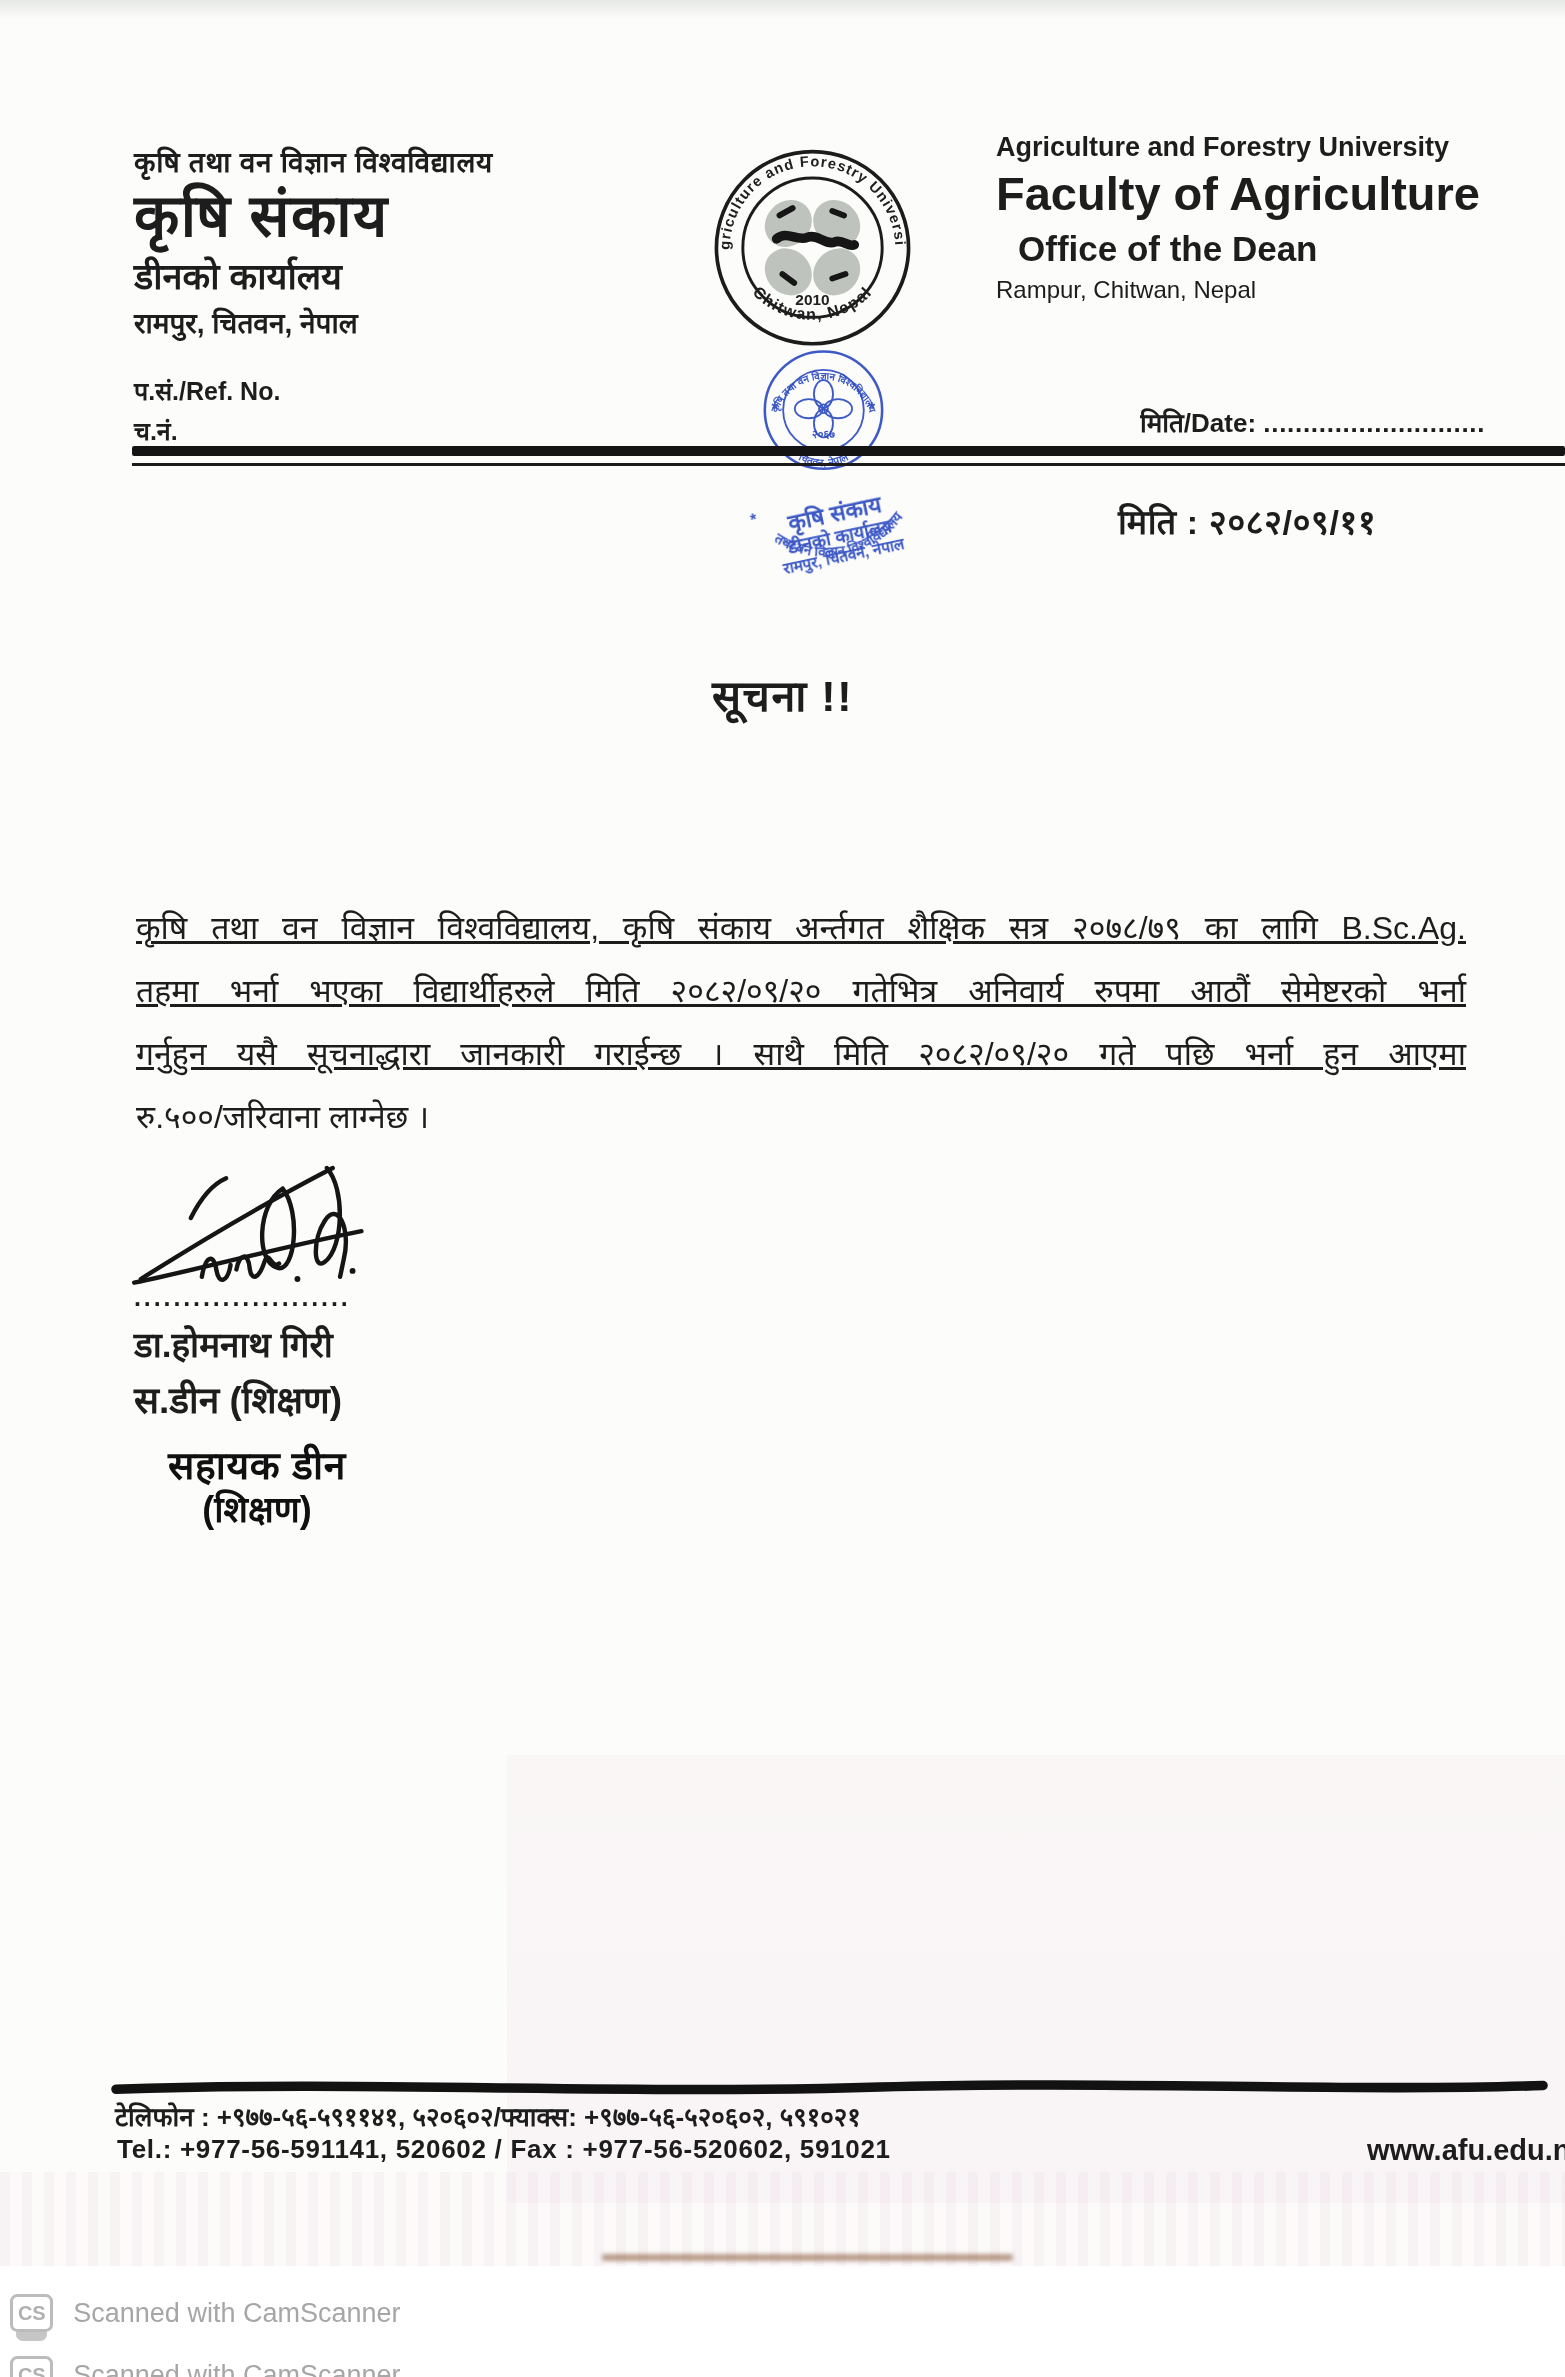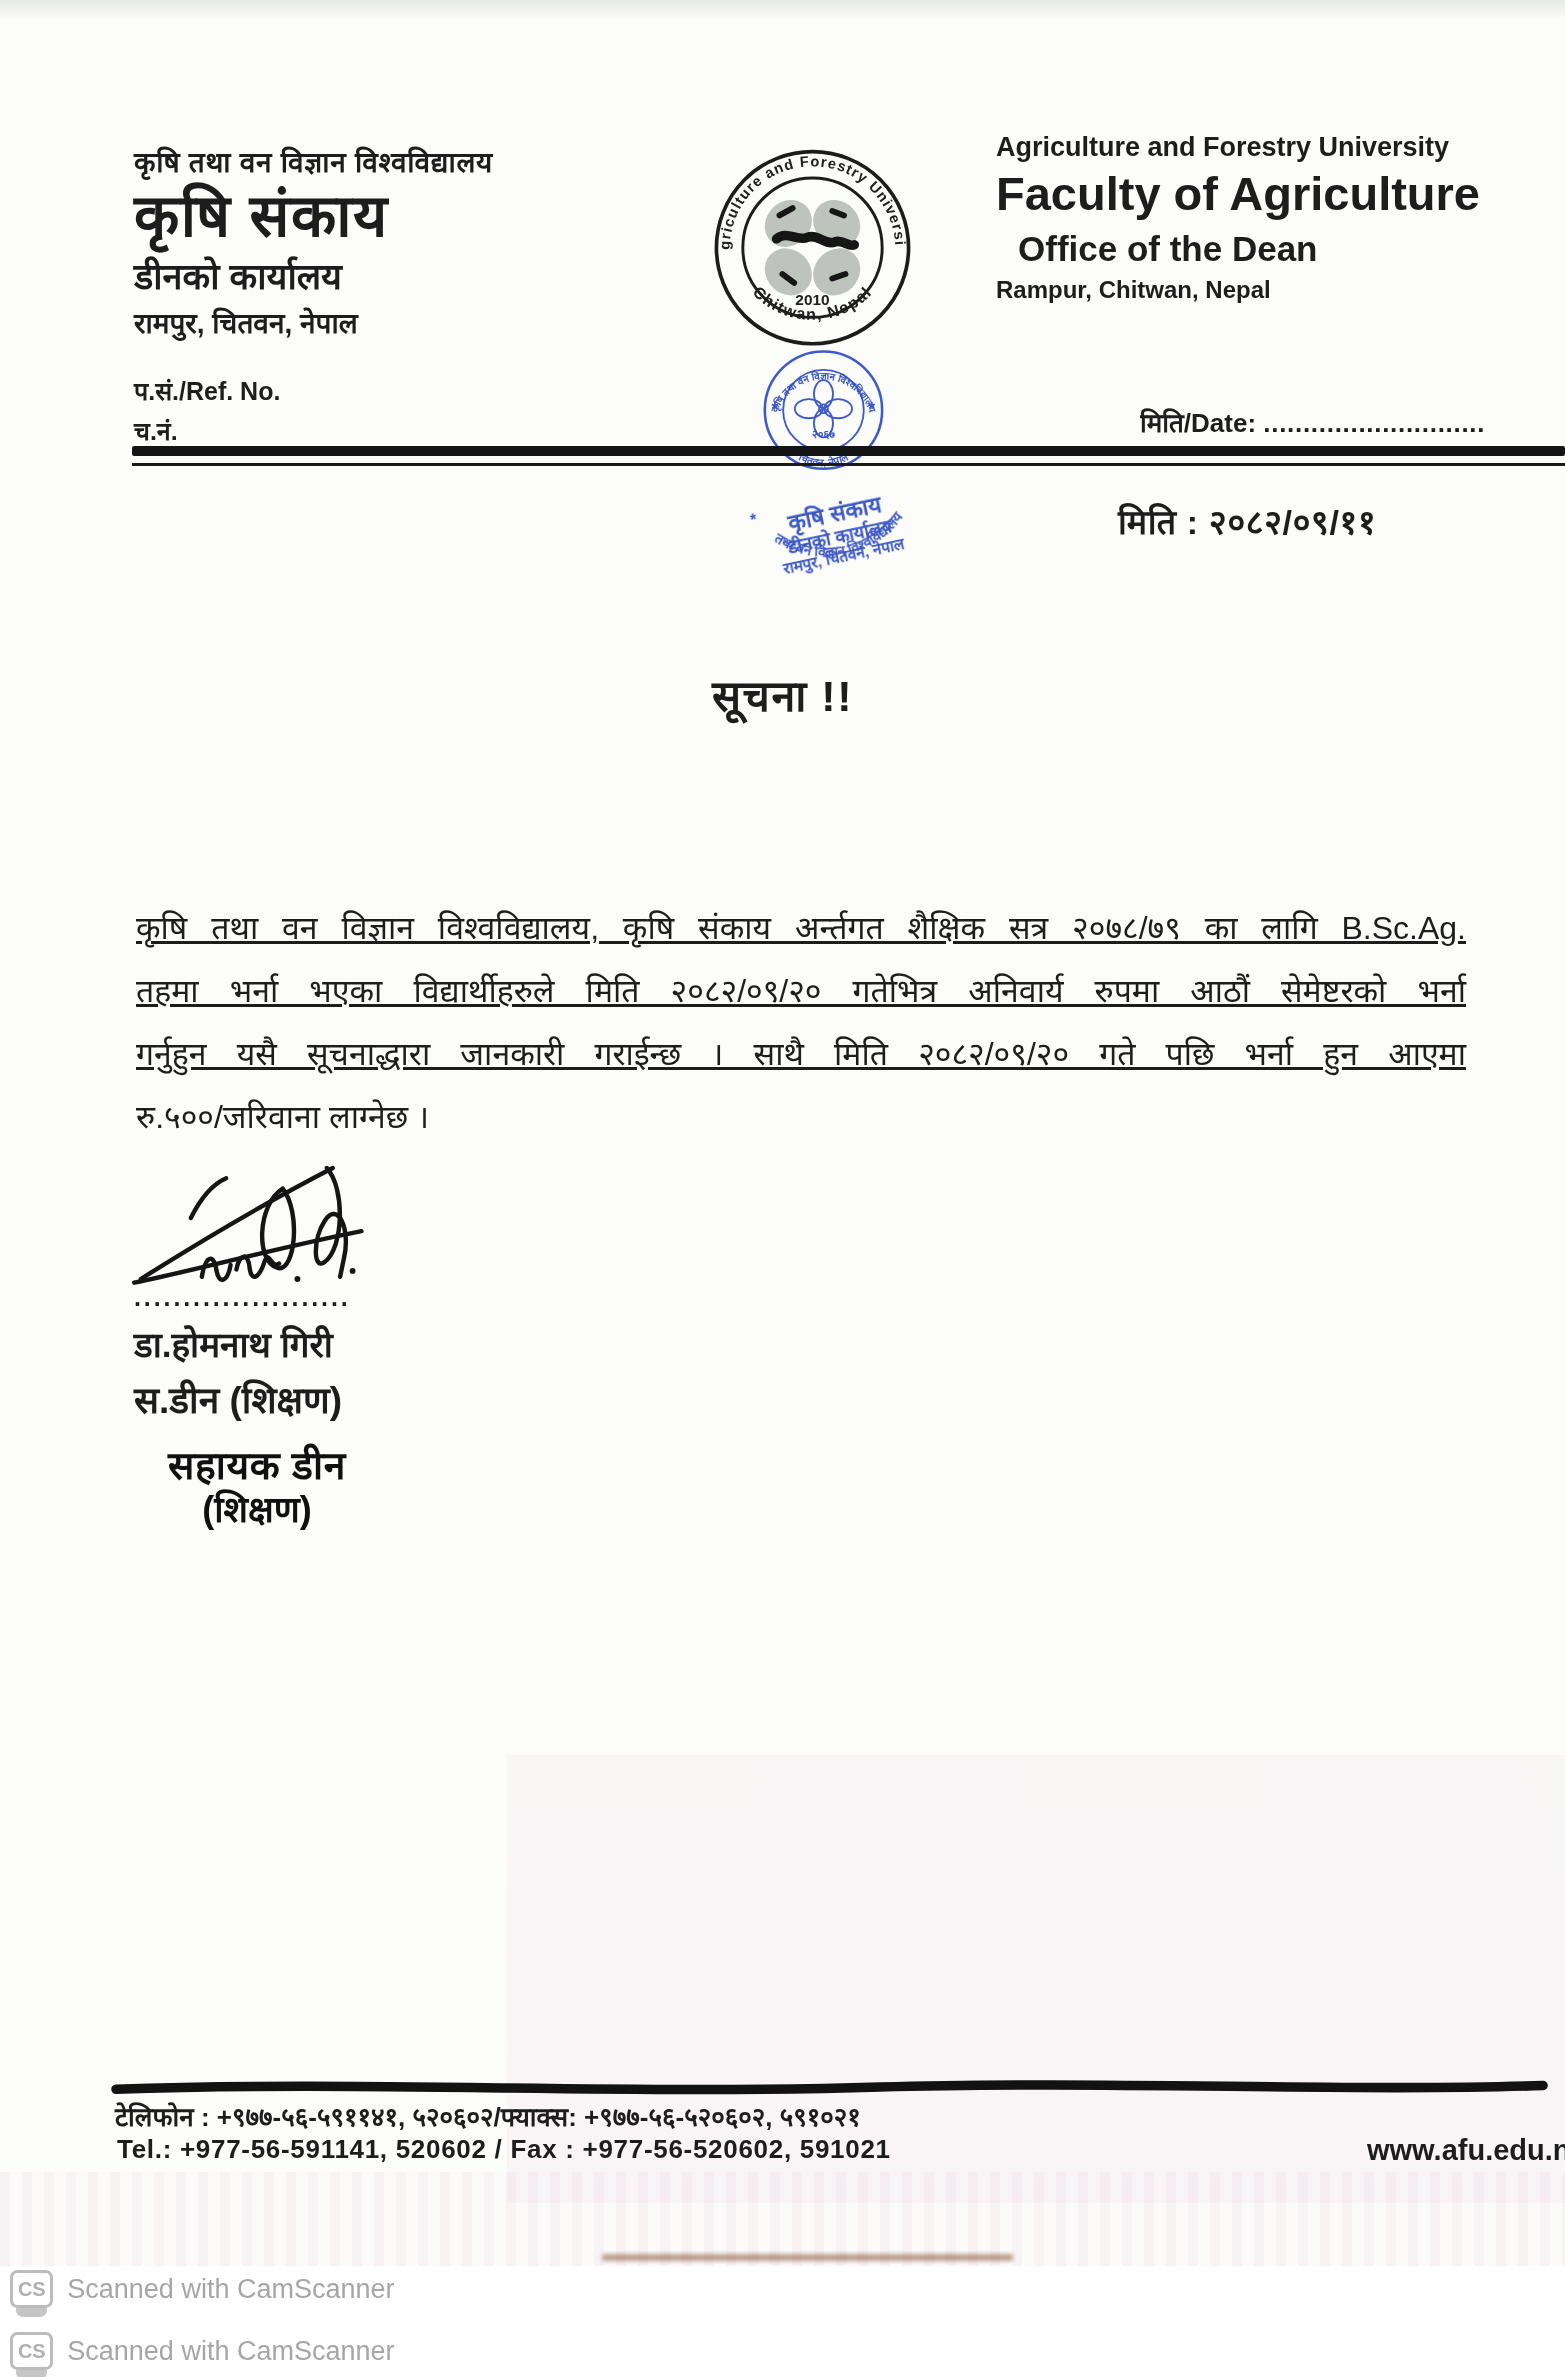--- a/index.html
+++ b/index.html
@@ -23,21 +23,21 @@
   .np-l2{font-size:59px;font-weight:800;margin-top:10.3px;letter-spacing:1.5px;}
   .np-l3{font-size:36px;font-weight:700;margin-top:13.2px;}
   .np-l4{font-size:28px;font-weight:700;margin-top:14.7px;}
   .ref{left:134px;top:373px;font-size:25px;font-weight:600;}
   .chn{left:134px;top:413px;font-size:25px;font-weight:700;}
   
   .en-letterhead{left:996px;top:134px;line-height:1;}
   .en-l1{font-size:27px;font-weight:700;}
   .en-l2{font-size:47px;font-weight:800;margin-top:8.8px;letter-spacing:0px;}
   .en-l3{font-size:35px;font-weight:700;margin-top:14.7px;margin-left:22px;}
-  .en-l4{font-size:24px;font-weight:700;margin-top:11.7px;}
+  .en-l4{font-size:24px;font-weight:400;margin-top:11.7px;}
   
   .date-row{left:1140px;top:404px;width:425px;font-size:26px;font-weight:700;white-space:nowrap;overflow:hidden;}
   .date-dots{font-weight:700;letter-spacing:0.7px;}
   .rule-thick{left:132px;top:446px;width:1433px;height:10.3px;background:#141414;border-radius:2.2px;z-index:5;}
   .rule-thin{left:132px;top:463px;width:1433px;height:2.9px;background:#1b1b1b;z-index:5;}
   .logo-wrap{left:706px;top:145px;z-index:2;}
   .stamp-blue-wrap{left:745px;top:344px;z-index:3;}
   .date-value{left:1118px;top:498px;font-size:34px;font-weight:600;letter-spacing:0.7px;z-index:6;}
   
   .subject{left:0;top:665px;width:1565px;text-align:center;font-size:43px;font-weight:800;letter-spacing:1.5px;}
@@ -50,21 +50,21 @@
   .sig-title{left:134px;top:1373px;font-size:37px;font-weight:700;}
   .stamp-dean{left:147px;top:1446px;width:220px;text-align:center;font-weight:800;line-height:1;color:#101010;}
   .sd1{font-size:39px;letter-spacing:0.7px;}
   .sd2{font-size:36px;margin-top:7.3px;}
   
   .footer-rule-wrap{left:109px;top:2076px;}
   .tel-np{left:115px;top:2098px;font-size:26px;font-weight:700;}
   .tel-en{left:117px;top:2134px;font-size:26px;font-weight:700;letter-spacing:0.7px;}
   .website{left:1367px;top:2134px;font-size:29px;font-weight:700;}
   
-  .wm{position:absolute;display:flex;align-items:center;gap:14px;}
+  .wm{position:absolute;display:flex;align-items:center;gap:20px;margin-top:24px;}
   .wm1{left:10.3px;top:2270px;}
   .wm2{left:10.3px;top:2332px;}
   .cs-icon{width:37px;height:32px;border:3.7px solid #bcbcbc;border-radius:7.3px;font-weight:700;font-size:20px;
     display:flex;align-items:center;justify-content:center;color:#b0b0b0;background:#fff;position:relative;}
   .cs-icon::after{content:"";position:absolute;left:2.9px;right:2.9px;bottom:-11.7px;height:8.8px;background:#c6c6c6;border-radius:0 0 6.6px 6.6px;}
   .wm-text{font-size:27px;color:#a6a6a6;}
 </style>
 </head>
 <body>
 

